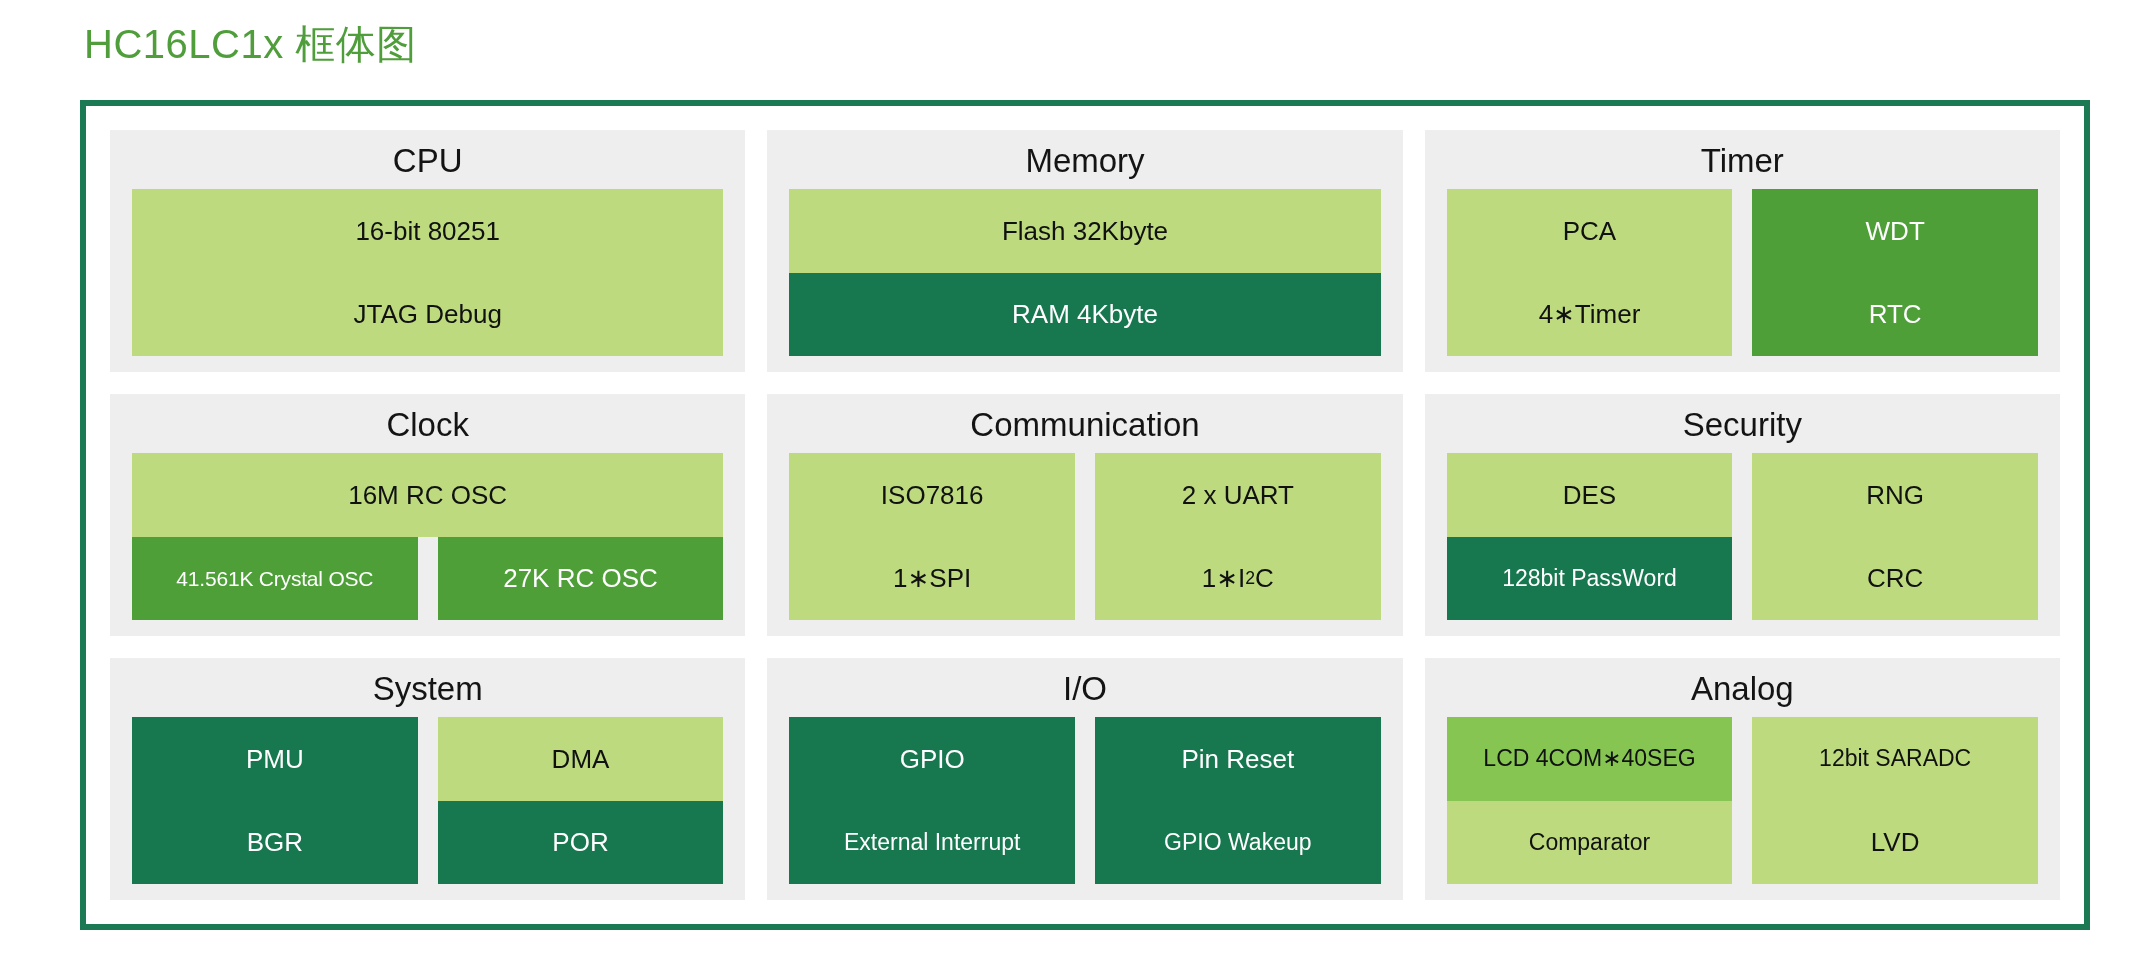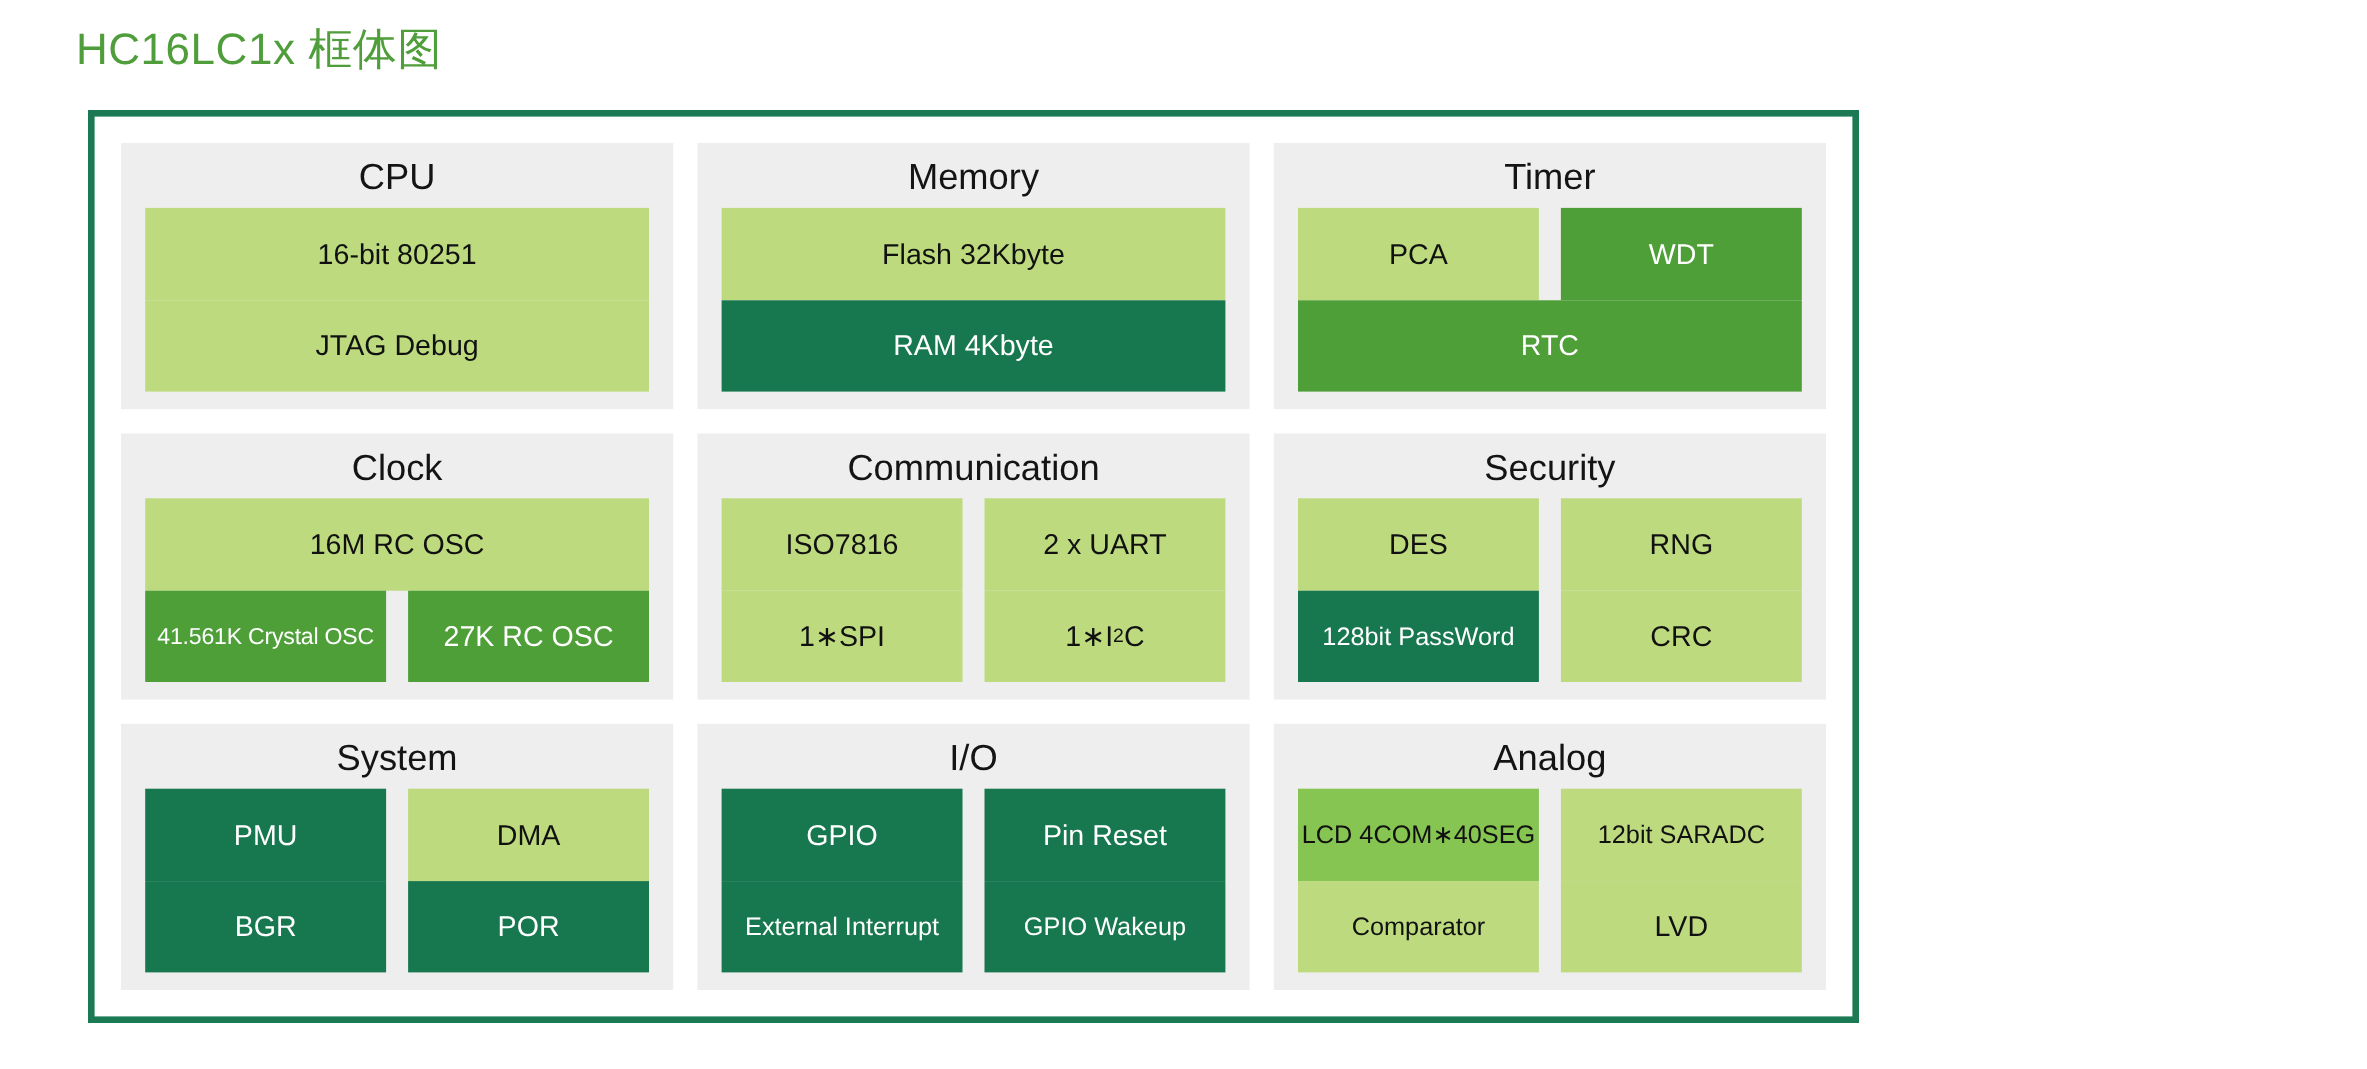--- a/index.html
+++ b/index.html
@@ -9,33 +9,33 @@
   }
   body {
     width: 2152px;
     height: 972px;
     font-family: "Liberation Sans", sans-serif;
     overflow: hidden;
   }
 
   #page-title {
     position: absolute;
-    left: 69px;
+    left: 84px;
     top: 17px;
     font-size: 40px;
     color: #4f9e3b;
     letter-spacing: 0.5px;
     white-space: nowrap;
   }
 
   #outer-frame {
     position: absolute;
     left: 80px;
     top: 100px;
-    width: 1610px;
+    width: 2010px;
     height: 830px;
     border: 6px solid #1b7a53;
     box-sizing: border-box;
     background: #ffffff;
   }
 
   #grid {
     position: absolute;
     left: 24px;
     top: 24px;
@@ -135,20 +135,21 @@
         </div>
       </div>
       <div class="panel">
         <div class="panel-title">Timer</div>
         <div class="rows">
           <div class="brow">
             <div class="block tone-light">PCA</div>
             <div class="block tone-green">WDT</div>
           </div>
           <div class="brow">
+            <div class="block tone-light">4∗Timer</div>
             <div class="block tone-green">RTC</div>
           </div>
         </div>
       </div>
       <div class="panel">
         <div class="panel-title">Clock</div>
         <div class="rows">
           <div class="brow">
             <div class="block tone-light">16M RC OSC</div>
           </div>

